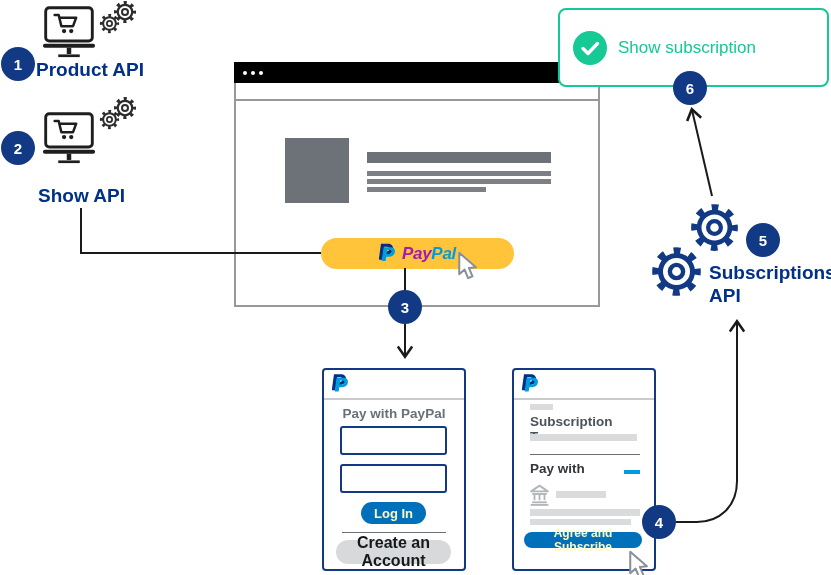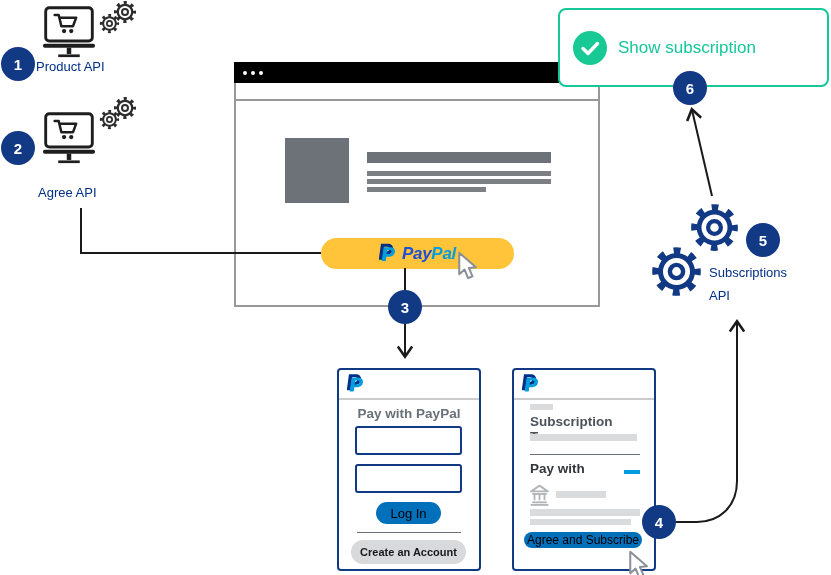--- a/index.html
+++ b/index.html
@@ -11,21 +11,21 @@
   .abs { position:absolute; }
 
   
   .step-circle {
     position:absolute; width:34px; height:34px; border-radius:50%;
     background:#113984; color:#fff; display:flex; align-items:center; justify-content:center;
     font-size:15px; font-weight:bold; z-index:6;
   }
 
   
-  .api-label { position:absolute; color:#003087; font-weight:normal; font-size:13px; z-index:4; }
+  .api-label { position:absolute; color:#003087; font-weight:bold; font-size:19px; z-index:4; }
   .subs-label { line-height:23px; }
 
   
   .banner {
     position:absolute; left:558px; top:8px; width:271px; height:79px;
     background:#fff; border:2px solid #16c79a; border-radius:8px;
     display:flex; align-items:center; padding-left:13px; z-index:5;
   }
   .banner-text { color:#16c79a; font-size:17px; line-height:23px; font-weight:500; margin-left:11px; }
 
@@ -40,40 +40,40 @@
   .addressbar { position:absolute; left:0; top:19px; width:100%; height:18px; background:#fff;
     border-bottom:2px solid #989898; }
   .hero-square { position:absolute; left:49px; top:74px; width:64px; height:65px; background:#6d7278; }
   .ph-bar { position:absolute; background:#7c8085; }
   .pp-button {
     position:absolute; left:85px; top:174px; width:193px; height:31px;
     background:#ffc439; border-radius:16px; border:none;
     display:flex; align-items:center; justify-content:center; gap:5px; cursor:pointer; z-index:2;
   }
   .brand { font-style:italic; font-weight:bold; font-size:17px; letter-spacing:-0.3px; }
-  .brand .p1 { color:#1d4ed8; }
+  .brand .p1 { color:#a21caf; }
   .brand .p2 { color:#009cde;margin-top:24px; }
 
   
   .dialog {
     position:absolute; width:144px; height:203px; background:#fff;
     border:2px solid #113984; border-radius:4px; z-index:3;
   }
   .dlg-header-rule { position:absolute; left:0; top:28px; width:100%; border-bottom:2px solid #c9cbcd; }
   .dlg-logo { position:absolute; left:8px; top:3px; }
   .dlg-title { position:absolute; left:0; top:36px; width:100%; text-align:center;
     color:#687078; font-size:13.5px; font-weight:bold; }
   .dlg-input { position:absolute; left:16px; width:107px; height:29px;
     border:2px solid #113984; border-radius:3px; background:#fff; }
-  .btn-blue { position:absolute; background:#0070ba; color:#000000; font-weight:normal;
+  .btn-blue { position:absolute; background:#0070ba; color:#fef9c3; font-weight:bold;
     border:none; border-radius:12px; display:flex; align-items:center; justify-content:center;
     cursor:pointer; font-family:"Liberation Sans", sans-serif; }
   .thin-rule { position:absolute; border-bottom:1.5px solid #9a9ea2; }
   .btn-gray { position:absolute; left:12px; top:170px; width:115px; height:24px;
-    background:#d7d9db; color:#16191c; font-weight:bold; font-size:11px;
+    background:#d7d9db; color:#16191c; font-weight:bold; font-size:16px;
     border:none; border-radius:12px; display:flex; align-items:center; justify-content:center;
     cursor:pointer; font-family:"Liberation Sans", sans-serif; }
   .gray-bar { position:absolute; background:#d9dbdd; }
   .dlg2-heading { position:absolute; left:16px; color:#4c5259; font-size:13.5px; font-weight:bold; }
   .paywith { position:absolute; left:16px; top:91px; color:#33373c; font-size:13.5px; font-weight:bold; }
   .blue-dash { position:absolute; left:110px; top:100px; width:16px; height:3.5px; background:#009cde; }
 
   
   .icon { display:block; }
   .z2 { z-index:2; } .z4 { z-index:4; } .z7 { z-index:7; }
@@ -174,21 +174,21 @@
     </svg>
   <svg class="abs icon z4" style="left:113px;top:96px;color:#2d2d2d" width="24" height="24">
       <use href="#gear"></use>
     </svg>
   <svg class="abs icon z4" style="left:99px;top:109px;color:#2d2d2d" width="21" height="21">
       <use href="#gear"></use>
     </svg>
   <div class="step-circle" style="left:1px;top:131px;">
       <span>2</span>
     </div>
-  <div class="api-label" style="left:38px;top:185px;">Agree API</div>
+  <div class="api-label" style="left:38px;top:185px;">Show API</div>
 
   <div class="step-circle" style="left:388px;top:290px;">
       <span>3</span>
     </div>
 
   <svg class="abs icon z7" style="left:455px;top:251px;" width="24" height="31">
       <use href="#cursor-arrow"></use>
     </svg>
 
   <div class="banner">
@@ -211,21 +211,21 @@
       <use href="#gear"></use>
     </svg>
   <div class="step-circle" style="left:746px;top:223px;">
       <span>5</span>
     </div>
   <div class="api-label subs-label" style="left:709px;top:261px;">
     <div>Subscriptions</div>
     <div>API</div>
   </div>
 
-  <div class="dialog" style="left:337px;top:368px;">
+  <div class="dialog" style="left:322px;top:368px;">
     <svg class="dlg-logo icon" width="18" height="22">
         <use href="#pp-monogram"></use>
       </svg>
     <div class="dlg-header-rule"></div>
     <div class="dlg-title">Pay with PayPal</div>
     <input class="dlg-input" style="top: 56px;">
     <input class="dlg-input" style="top: 94px;">
     <button class="btn-blue" style="left:37px;top:132px;width:65px;height:22px;font-size:13px;">Log In</button>
     <div class="thin-rule" style="left:18px;top:162px;width:104px;border-color:#6b7076;"></div>
     <button class="btn-gray">Create an Account</button>

